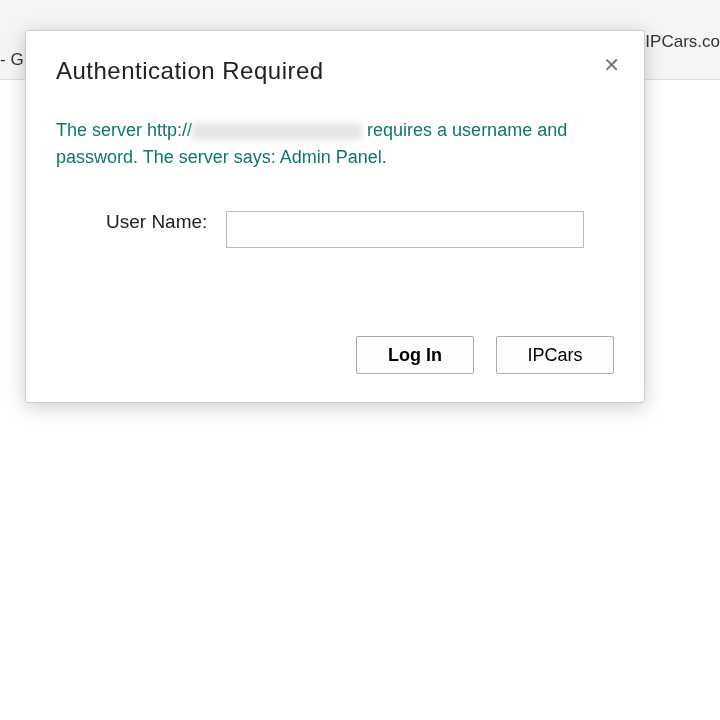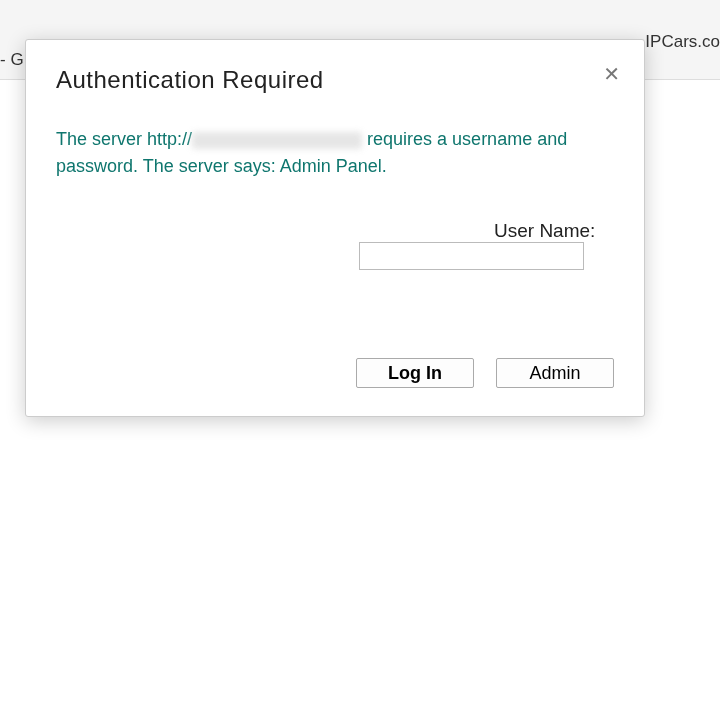--- a/index.html
+++ b/index.html
@@ -29,21 +29,21 @@
       left: 0;
       top: 50px;
     }
     .toolbar-right {
       position: absolute;
       right: 0;
       top: 32px;
     }
     .dialog {
       position: absolute;
-      top: 39px;
+      top: 30px;
       left: 25px;
       width: 620px;
       background: #ffffff;
       border: 1px solid #ccc;
       border-radius: 3px;
       box-shadow: 0 4px 20px rgba(0,0,0,0.2);
       padding: 0;
     }
     .dialog-header {
       display: flex;
@@ -80,23 +80,22 @@
       background: #e0e0e0;
       filter: blur(3px);
       border-radius: 2px;
       opacity: 0.8;
     }
     .form-area {
       padding: 30px 30px 20px 30px;
     }
     .form-row {
       display: flex;
-      align-items: flex-end;
+      align-items: flex-start;
       margin-bottom: 18px;
-      flex-direction: column;
     }
     .form-label {
       width: 170px;
       text-align: left;
       font-size: 19px;
       color: #222;
       padding-left: 50px;
     }
     .form-input {
       flex: 1;
@@ -108,21 +107,21 @@
       margin-right: 30px;
     }
     .button-row {
       display: flex;
       justify-content: flex-end;
       gap: 22px;
       padding: 50px 30px 28px 30px;
     }
     .btn {
       min-width: 118px;
-      height: 30px;
+      height: 38px;
       border: 1px solid #aaa;
       background: #fdfdfd;
       font-size: 18px;
       cursor: pointer;
       border-radius: 2px;
     }
     .btn-primary {
       font-weight: bold;
     }
   </style>
@@ -146,15 +145,15 @@
 
   <div class="form-area">
     <div class="form-row">
       <label class="form-label">User Name:</label>
       <input type="text" class="form-input" style="">
     </div>
   </div>
 
   <div class="button-row">
     <button class="btn btn-primary">Log In</button>
-    <button class="btn">Admin</button>
+    <button class="btn">IPCars</button>
   </div>
 </div>
 
 </body></html>

